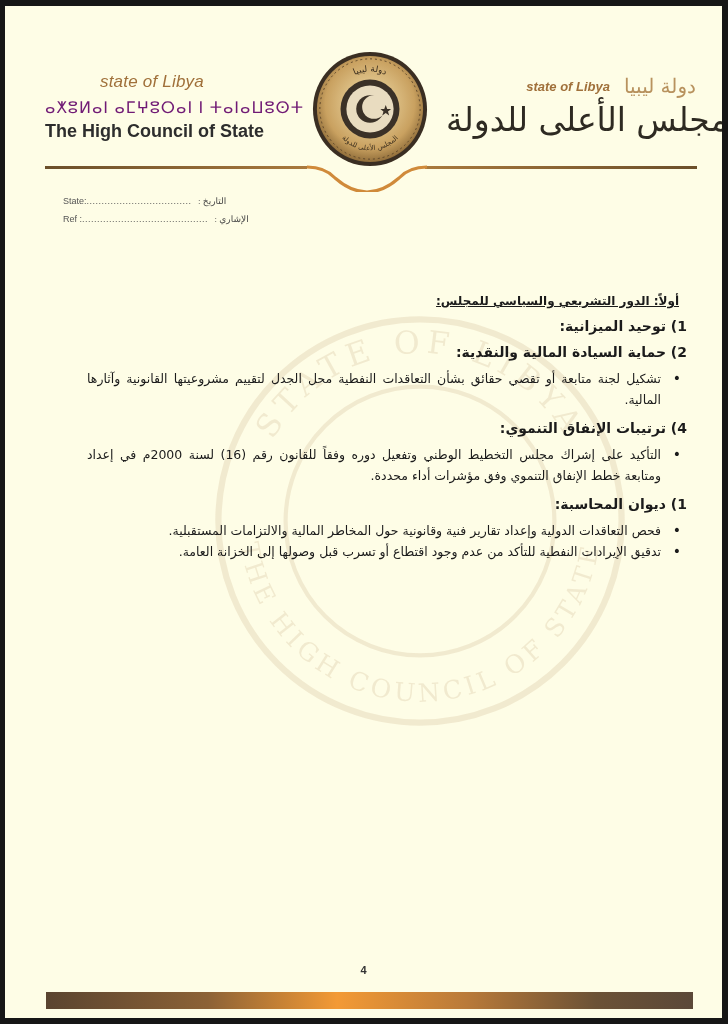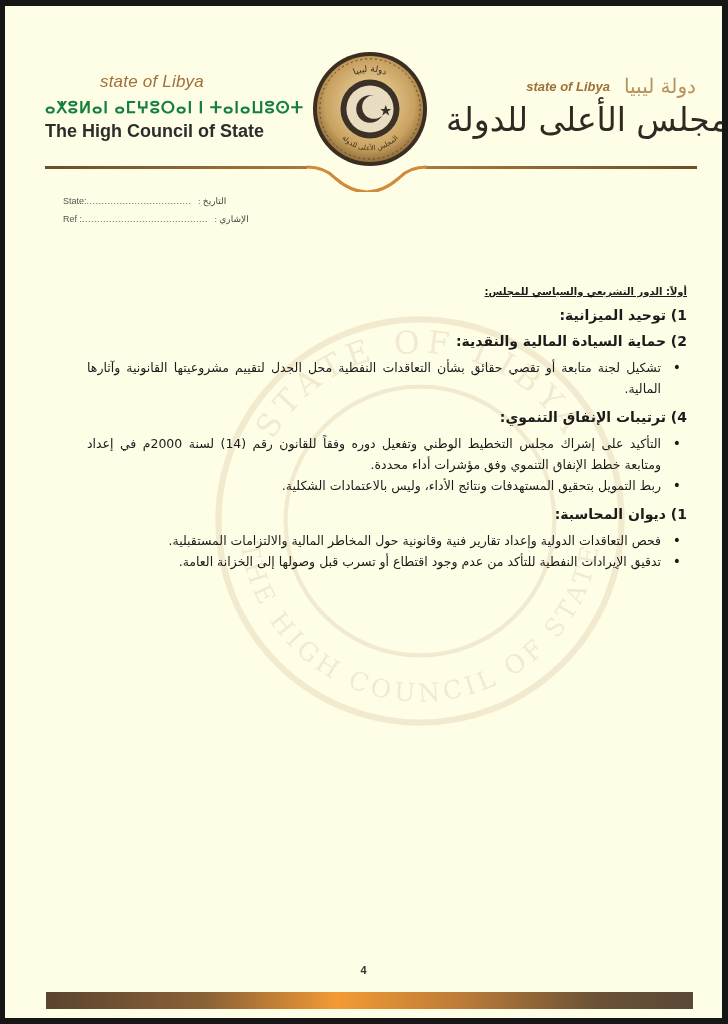--- a/index.html
+++ b/index.html
@@ -24,21 +24,21 @@
     width: 420px; height: 420px;
     border-radius: 50%;
     opacity: 0.13;
     pointer-events: none;
   }
   .watermark svg { width: 100%; height: 100%; }
 
   
   .hdr-left { position: absolute; left: 40px; top: 66px; width: 260px; }
   .hdr-left .state { color: #a0703a; font-style: italic; font-size: 17px; margin-left: 55px; letter-spacing: 0.2px; }
-  .hdr-left .tif { color: #15803d; font-weight: bold; font-size: 16px; margin-top: 6px; letter-spacing: 1px; }
+  .hdr-left .tif { color: #701a75; font-weight: normal; font-size: 16px; margin-top: 6px; letter-spacing: 1px; }
   .hdr-left .council { color: #2d2d2d; font-weight: bold; font-size: 18px; margin-top: 4px; }
 
   .hdr-right { position: absolute; right: 26px; top: 68px; width: 250px; text-align: right; }
   .hdr-right .row1 { display: flex; justify-content: flex-end; align-items: center; gap: 14px; }
   .hdr-right .state { color: #a0703a; font-style: italic; font-weight: bold; font-size: 13px; }
   .hdr-right .ar-small { color: #b8925e; font-size: 20px; font-family: "DejaVu Serif", serif; }
   .hdr-right .ar-big { color: #2e2a22; font-size: 33px; font-family: "DejaVu Serif", serif; margin-top: 2px; white-space: nowrap; letter-spacing: -1px; }
 
   .seal { position: absolute; left: 306px; top: 44px; width: 118px; height: 118px; }
   .divider-left { position: absolute; left: 40px; top: 160px; width: 262px; height: 3px;
@@ -51,21 +51,21 @@
   .meta .dots { letter-spacing: 0.5px; }
   .meta .ar { margin-left: 4px; font-size: 9px; color: #444; font-family: Liberation Serif, serif; }
 
   
   .content {
     position: absolute; left: 72px; top: 280px; width: 610px;
     direction: rtl; text-align: right;
     color: #1b1b1b;
     font-family: "DejaVu Sans", sans-serif;
   }
-  .sec-title { font-weight: bold; font-size: 10px; text-decoration: underline; margin: 0; }
+  .sec-title { font-weight: bold; font-size: 12px; text-decoration: underline; margin: 8px; }
   .sub-title { font-weight: bold; font-size: 14px; margin: 10px 0 8px 0; }
   ul.bullets { list-style: none; margin: 0; padding: 0; }
   ul.bullets li {
     position: relative; font-size: 12.5px; line-height: 21px;
     padding-right: 26px; text-align: justify; margin-left: 10px;
   }
   ul.bullets li::before {
     content: "•"; position: absolute; right: 6px; top: 0; font-size: 14px;
   }
   .page-num { position: absolute; left: 0; width: 717px; top: 958px; text-align: center; font-size: 11px; color: #333; font-weight: bold; }
@@ -156,22 +156,21 @@
 
     <p class="sub-title">1) توحيد الميزانية:</p>
 
     <p class="sub-title">2) حماية السيادة المالية والنقدية:</p>
     <ul class="bullets">
       <li>تشكيل لجنة متابعة أو تقصي حقائق بشأن التعاقدات النفطية محل الجدل لتقييم مشروعيتها القانونية وآثارها المالية.</li>
     </ul>
 
     <p class="sub-title">4) ترتيبات الإنفاق التنموي:</p>
     <ul class="bullets">
-      <li>التأكيد على إشراك مجلس التخطيط الوطني وتفعيل دوره وفقاً للقانون رقم (14) لسنة 2000م في إعداد ومتابعة خطط الإنفاق التنموي وفق مؤشرات أداء محددة.</li>
-      <li>ربط التمويل بتحقيق المستهدفات ونتائج الأداء، وليس بالاعتمادات الشكلية.</li>
+      <li>التأكيد على إشراك مجلس التخطيط الوطني وتفعيل دوره وفقاً للقانون رقم (16) لسنة 2000م في إعداد ومتابعة خطط الإنفاق التنموي وفق مؤشرات أداء محددة.</li>
     </ul>
 
 
     <p class="sub-title">1) ديوان المحاسبة:</p>
     <ul class="bullets">
       <li>فحص التعاقدات الدولية وإعداد تقارير فنية وقانونية حول المخاطر المالية والالتزامات المستقبلية.</li>
       <li>تدقيق الإيرادات النفطية للتأكد من عدم وجود اقتطاع أو تسرب قبل وصولها إلى الخزانة العامة.</li>
     </ul>
   </div>
 

